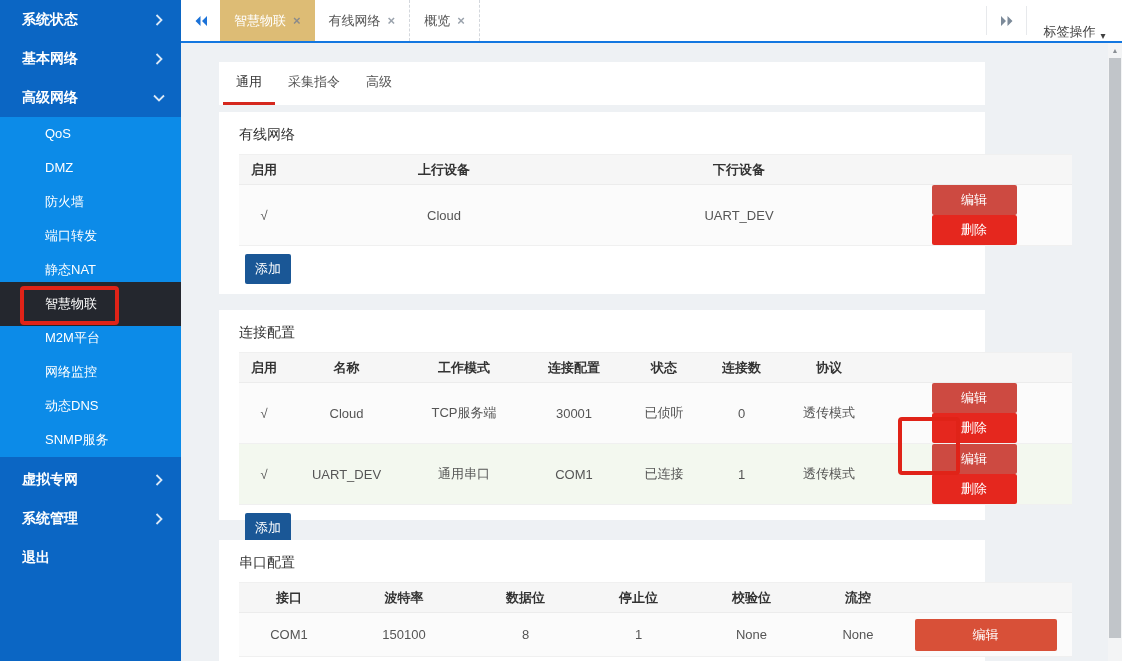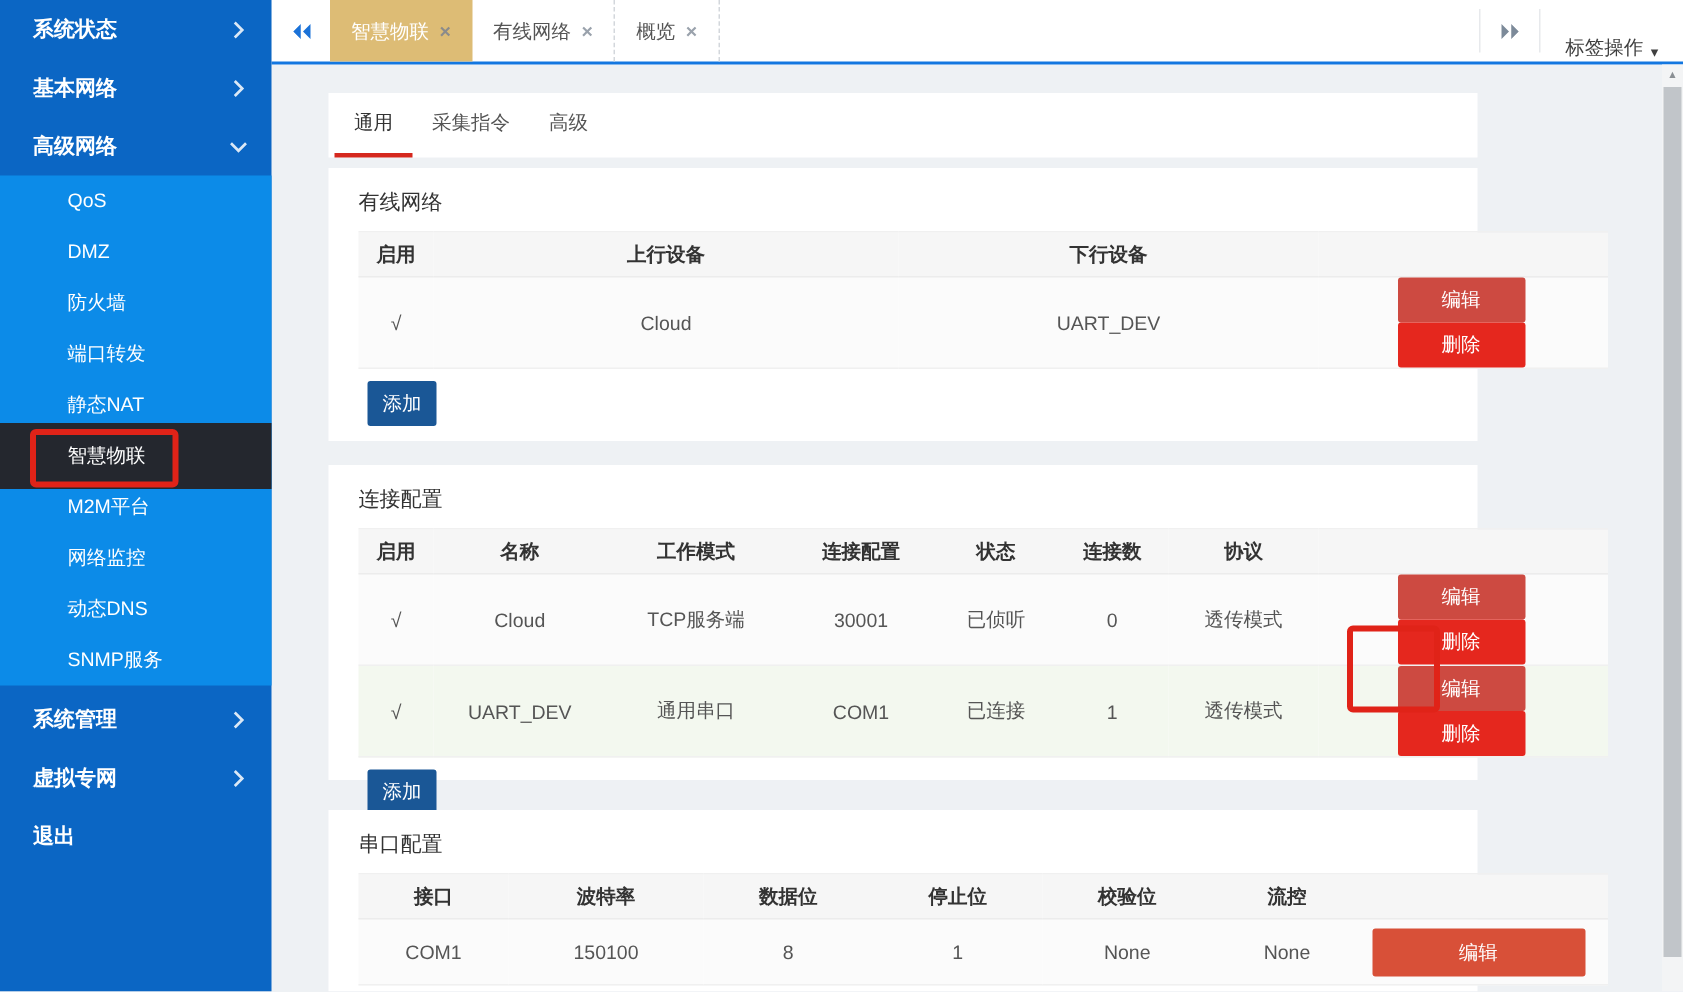--- a/index.html
+++ b/index.html
@@ -99,29 +99,29 @@
     <div class="submenu-item">端口转发</div>
     <div class="submenu-item">静态NAT</div>
     <div class="submenu-item selected">智慧物联</div>
     <div class="submenu-item">M2M平台</div>
     <div class="submenu-item">网络监控</div>
     <div class="submenu-item">动态DNS</div>
     <div class="submenu-item">SNMP服务</div>
   </div>
   <div style="padding-top:3px;">
     <div class="menu-item">
-      <span>系统管理</span>
+      <span>虚拟专网</span>
       <span class="chev">
           <svg viewBox="0 0 8 12" width="8" height="12">
             <path d="M1.5 1 L6.5 6 L1.5 11" stroke="#fff" stroke-width="1.8" fill="none"></path>
           </svg>
         </span>
     </div>
     <div class="menu-item">
-      <span>虚拟专网</span>
+      <span>系统管理</span>
       <span class="chev">
           <svg viewBox="0 0 8 12" width="8" height="12">
             <path d="M1.5 1 L6.5 6 L1.5 11" stroke="#fff" stroke-width="1.8" fill="none"></path>
           </svg>
         </span>
     </div>
     <div class="menu-item">
       <span>退出</span>
     </div>
   </div>

